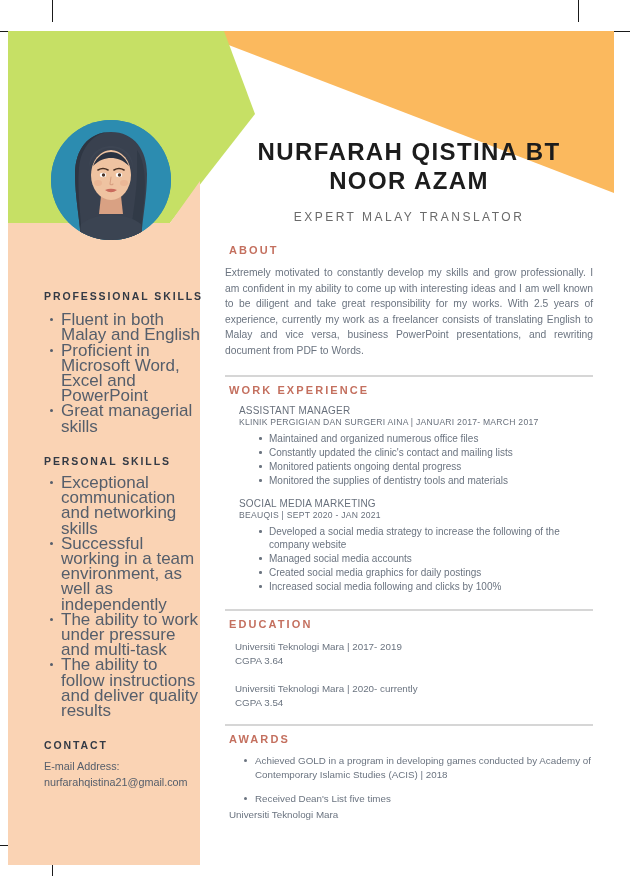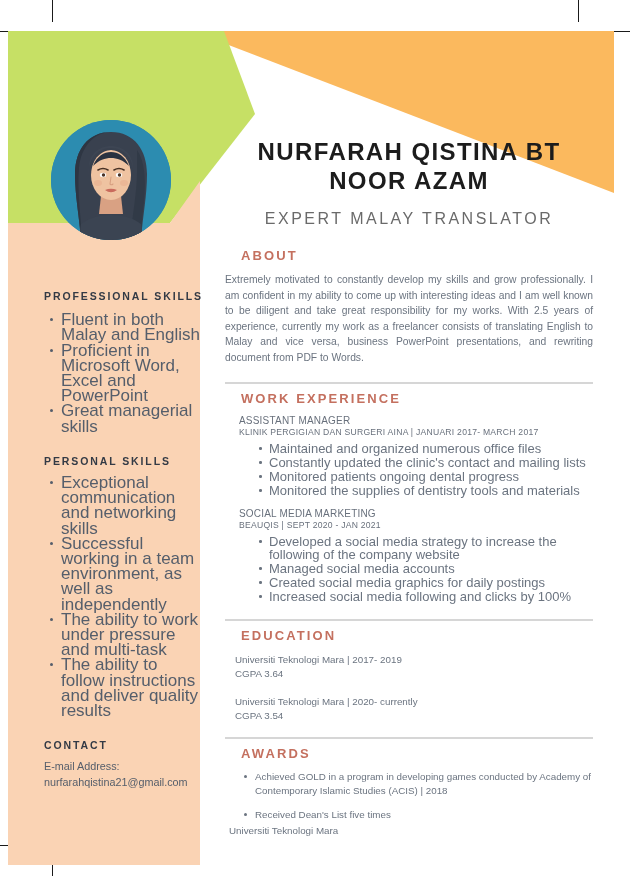--- a/index.html
+++ b/index.html
@@ -109,40 +109,40 @@
     font-size: 24px;
     font-weight: 700;
     letter-spacing: 1.4px;
     color: #1c1c1c;
     text-align: center;
     line-height: 29px;
     margin: 0;
     white-space: pre-line;
   }
   #tagline {
-    font-size: 16px;
+    font-size: 12px;
     letter-spacing: 2.5px;
     color: #6a6a6a;
     text-align: center;
     margin: 15px 0 0 0;
   }
   .section {
     margin-top: 17px;
   }
   .section-rule {
     height: 2px;
     background: #d6d6d6;
     margin-bottom: 7px;
   }
   .section-title {
-    font-size: 13px;
+    font-size: 11px;
     font-weight: 700;
     letter-spacing: 2.1px;
     color: #c4705f;
-    margin: 0 0 9px 16px;
+    margin: 0 0 9px 4px;
     text-transform: uppercase;
   }
   #about-text {
     font-size: 10.3px;
     line-height: 15.5px;
     color: #6b7480;
     text-align: justify;
     margin: 0;
   }
   .job { margin-bottom: 11px; }
@@ -158,21 +158,21 @@
     letter-spacing: 0.25px;
     margin: 0 0 5px 14px;
   }
   .job-list {
     margin: 0;
     padding: 0 0 0 44px;
     list-style: none;
   }
   .job-list li {
     position: relative;
-    font-size: 13px;
+    font-size: 10px;
     line-height: 13px;
     color: #6b7480;
     margin-bottom: 1px;
   }
   .job-list li::before {
     content: "";
     position: absolute;
     left: -10px;
     top: 5px;
     width: 2.6px;

